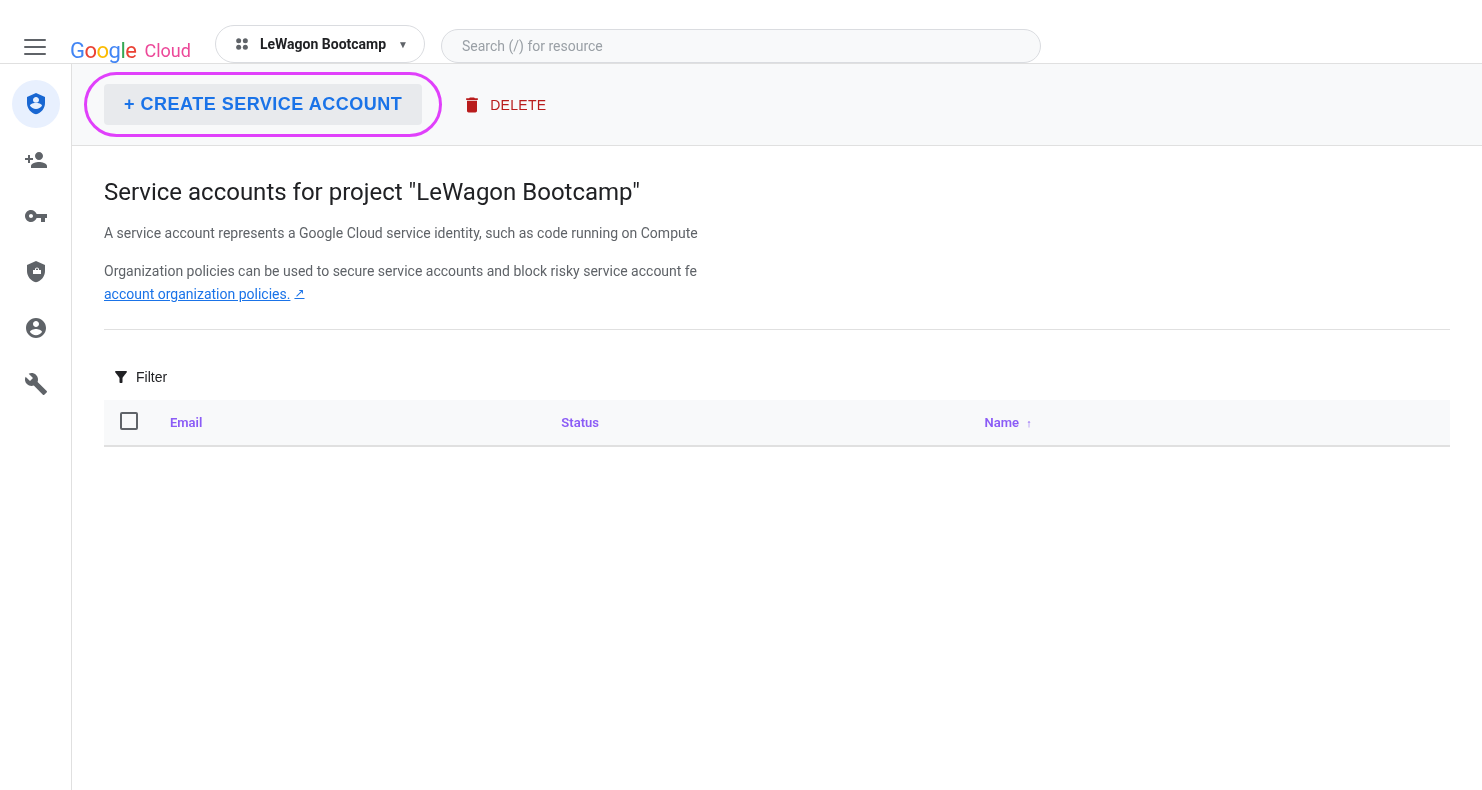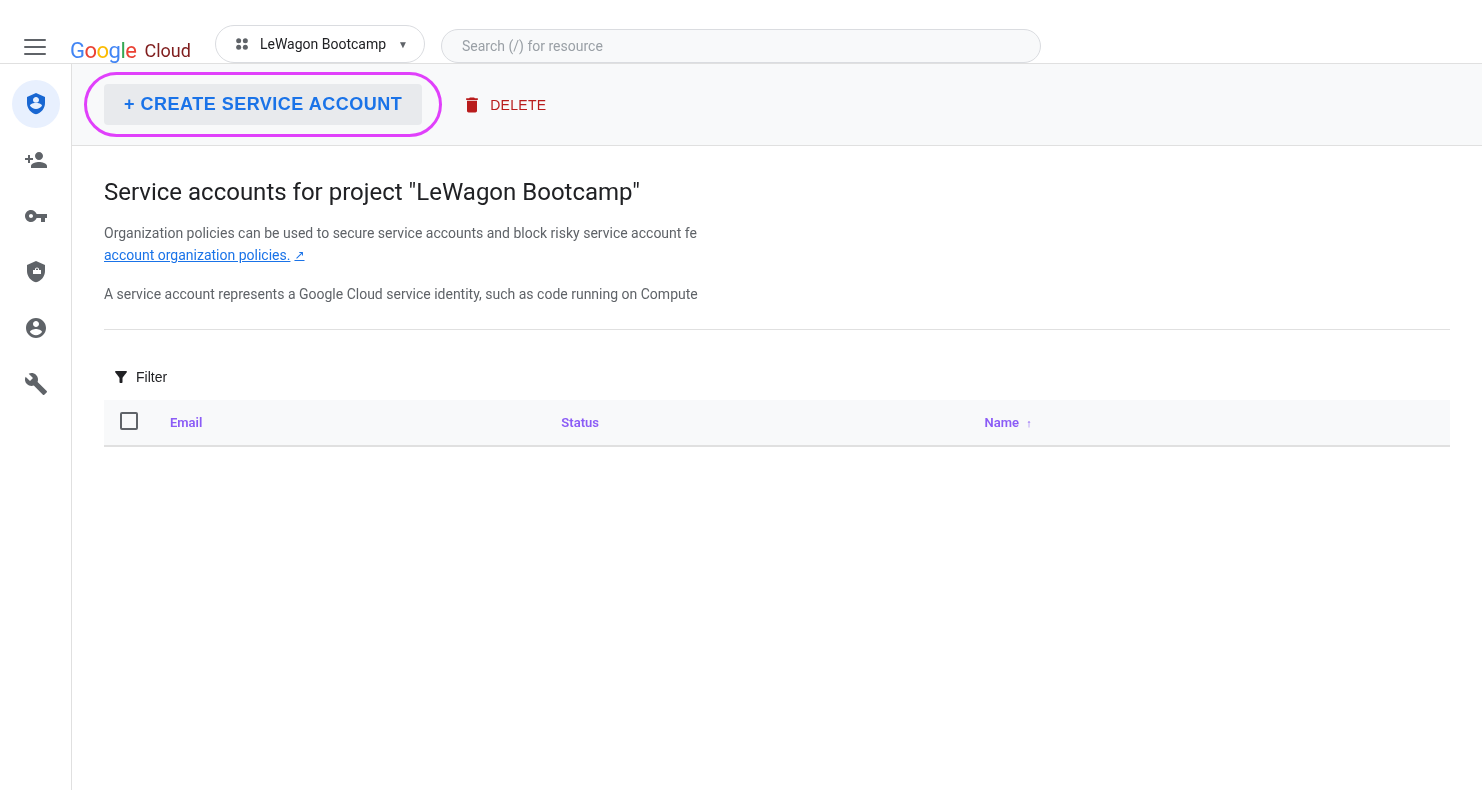--- a/index.html
+++ b/index.html
@@ -26,33 +26,33 @@
       display: flex; align-items: center; gap: 6px; text-decoration: none;
     }
     .google-logo-text {
       font-size: 22px; font-weight: 400; letter-spacing: -0.5px;
     }
     .g-blue { color: #4285F4; }
     .g-red { color: #EA4335; }
     .g-yellow { color: #FBBC04; }
     .g-green { color: #34A853; }
     .cloud-text {
-      font-size: 18px; font-weight: 400; color: #7f1d1d; margin-left: 2px;
+      font-size: 18px; font-weight: 400; color: #ec4899; margin-left: 2px;
     }
     .project-selector {
       display: flex; align-items: center; gap: 8px;
       border: 1px solid #dadce0; border-radius: 24px;
       padding: 8px 16px; cursor: pointer; background: #fff;
       margin-left: 8px;
     }
     .project-selector-icon {
       width: 20px; height: 20px;
     }
     .project-selector-name {
-      font-size: 14px; color: #202124; font-weight: 400;
+      font-size: 14px; color: #202124; font-weight: 700;
     }
     .project-selector-arrow {
       font-size: 10px; color: #5f6368; margin-left: 4px;
     }
     .search-bar {
       flex: 1;
       display: flex; align-items: center;
       border: 1px solid #dadce0; border-radius: 24px;
       padding: 8px 20px; background: #f8f9fa; cursor: text;
       max-width: 600px;
@@ -279,30 +279,30 @@
           <path d="M6 19c0 1.1.9 2 2 2h8c1.1 0 2-.9 2-2V7H6v12zM19 4h-3.5l-1-1h-5l-1 1H5v2h14V4z"></path>
         </svg>
         <span>DELETE</span>
       </button>
     </div>
 
     <div class="content-body">
 
       <h2 class="section-title">Service accounts for project "LeWagon Bootcamp"</h2>
 
+      <p class="section-desc">A service account represents a Google Cloud service identity, such as code running on Compute</p>
+
       <p class="section-desc">
         <span>Organization policies can be used to secure service accounts and block risky service account fe</span>
         <br>
         <a class="section-link" href="#">
           <span>account organization policies.</span>
           <span class="external-icon">↗</span>
         </a>
       </p>
-
-      <p class="section-desc">A service account represents a Google Cloud service identity, such as code running on Compute</p>
 
       <hr class="divider">
 
       <div class="filter-bar">
         <button class="filter-icon-btn">
           <svg width="18" height="18" viewBox="0 0 24 24" fill="currentColor">
             <path d="M4.25 5.61C6.27 8.2 10 13 10 13v6c0 .55.45 1 1 1h2c.55 0 1-.45 1-1v-6s3.72-4.8 5.74-7.39A.998.998 0 0019 4H5a1 1 0 00-.75 1.61z"></path>
           </svg>
           <span>Filter</span>
         </button>

